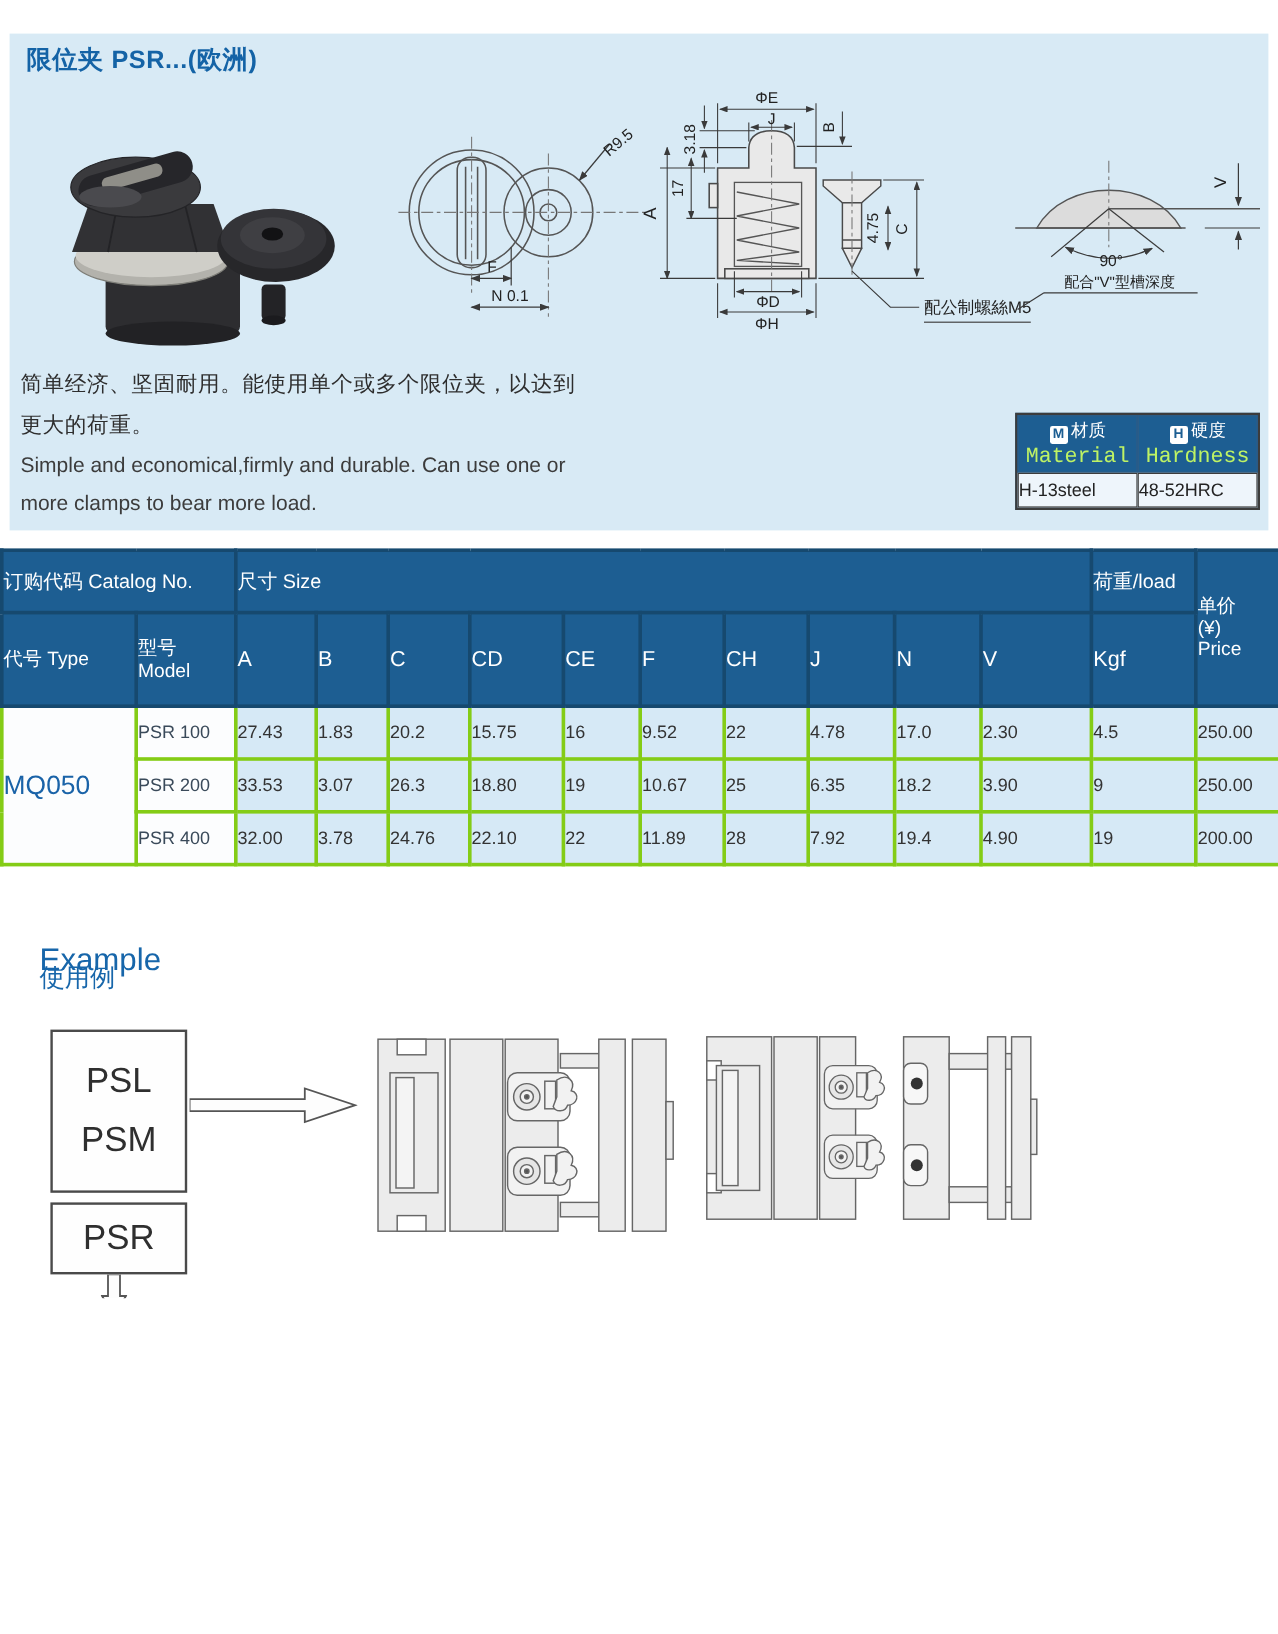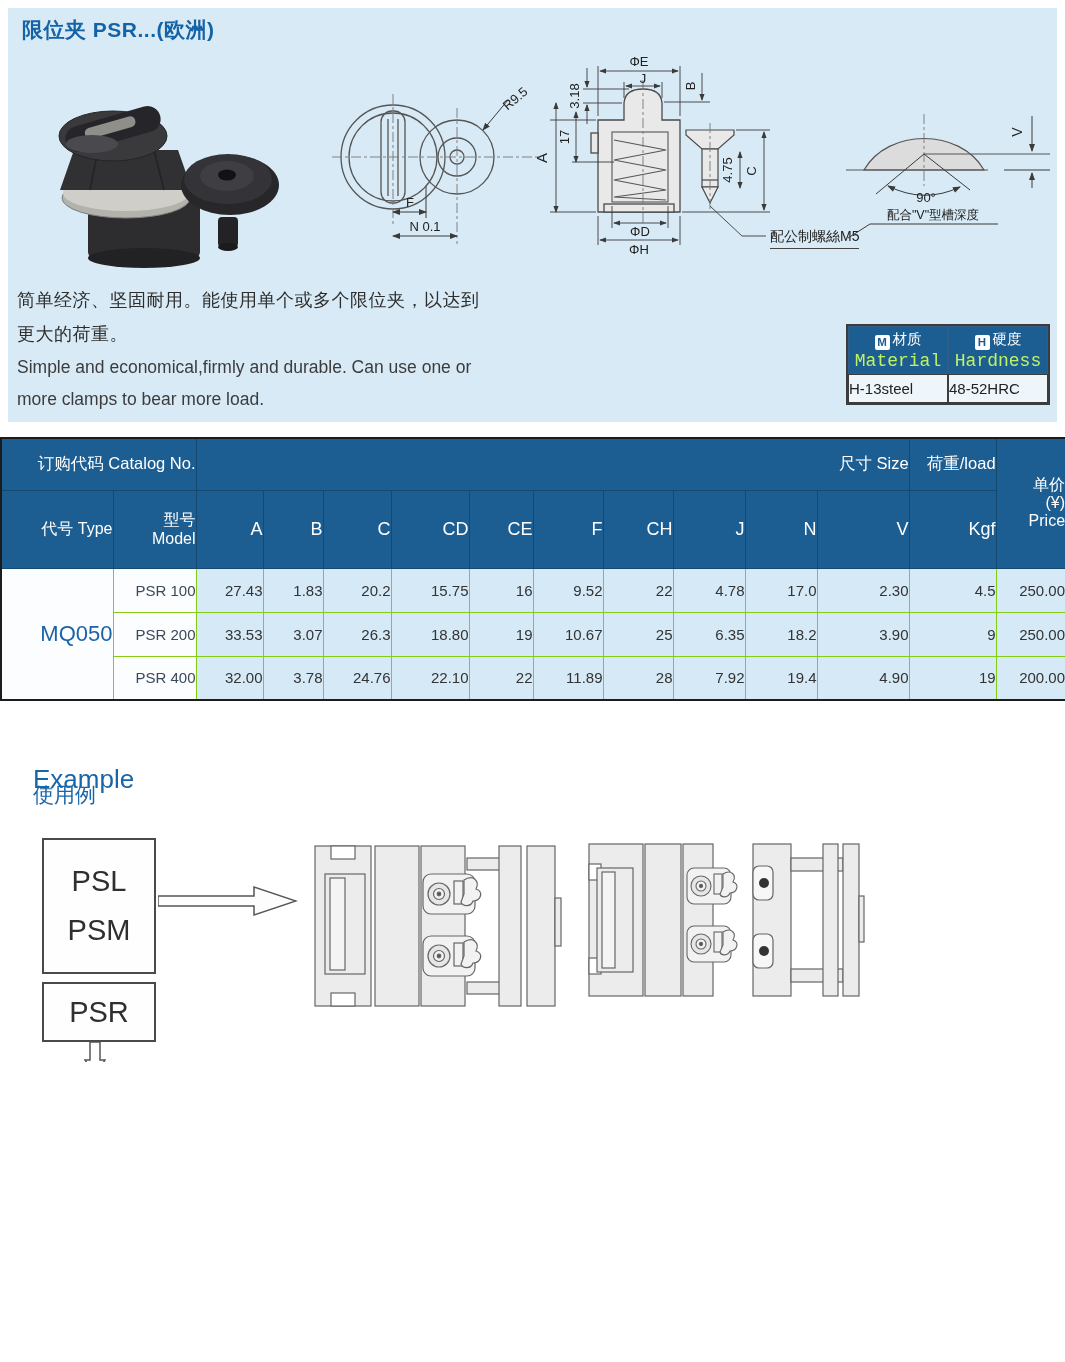--- a/index.html
+++ b/index.html
@@ -1,36 +1,36 @@
 <!DOCTYPE html>
 <html><head>
 <meta charset="utf-8">
 <style>
   html,body{margin:0;padding:0;background:#fff;}
   .page{position:relative;width:1065px;height:1062px;background:#ffffff;overflow:hidden;
-        font-family:"Liberation Sans",sans-serif;}
+        font-family:"Liberation Sans",sans-serif;margin-top:20px;}
   .abs{position:absolute;}
   .panel{left:8px;top:8px;width:1049px;height:414px;background:#d8eaf5;}
   .page-title{left:22px;top:16px;font-size:21px;font-weight:bold;color:#1463a6;letter-spacing:.5px;}
   .desc{left:17px;top:283px;width:545px;}
   .desc .cn{font-size:18px;color:#2e2e2e;line-height:34px;letter-spacing:.5px;}
   .desc .en{font-size:17.5px;color:#3c3c3c;line-height:32px;}
   
   .mat{left:846px;top:324px;display:grid;grid-template-columns:100px 100px;border:2px solid #3c3c3c;background:#1d5e92;}
   .mat-h{height:46px;background:#1d5e92;color:#fff;text-align:center;border:1px solid #2f5d86;
          display:flex;flex-direction:column;justify-content:center;gap:1px;}
   .mat-h .l1{font-size:14.5px;}
   .mat-h .l2{font-size:18px;color:#bef264;font-family:Liberation Mono, monospace;}
   .badge{display:inline-block;width:15px;height:15px;background:#fff;color:#1d5e92;font-weight:bold;
          font-size:11.5px;line-height:15px;border-radius:2px;margin-right:3px;vertical-align:-2px;}
   .mat-v{height:27px;background:#eef5fb;color:#222;font-size:15px;text-align:left;line-height:27px;border:1px solid #3c3c3c;}
   
   table.spec{left:0;top:437px;position:absolute;border-collapse:collapse;table-layout:fixed;width:1065px;
              border:2px solid #1c1c1c;}
-  .spec th,.spec td{border:1px solid #84cc16;text-align:right;vertical-align:middle;padding:0;}
+  .spec th,.spec td{border:3px solid #84cc16;text-align:left;vertical-align:middle;padding:0;}
   .spec th{background:#1d5e92;color:#fff;font-weight:normal;border-color:#16496f;font-size:16.5px;}
   .spec tr.h1{height:52px;}
   .spec tr.h2{height:78px;}
   .spec tr.h2 th{font-size:18px;}
   .spec tr.h2 th.cjk{font-size:16px;}
   .spec tr.d{height:44px;}
   .spec td{background:#d6e9f6;color:#333;font-size:15px;}
   .spec td.type{background:#fcfdfe;color:#1a63a8;font-size:22px;}
   .spec td.model{background:#fcfdfe;color:#3a4a5a;font-size:15px;}
   .price-h div{line-height:18px;font-size:16px;}

